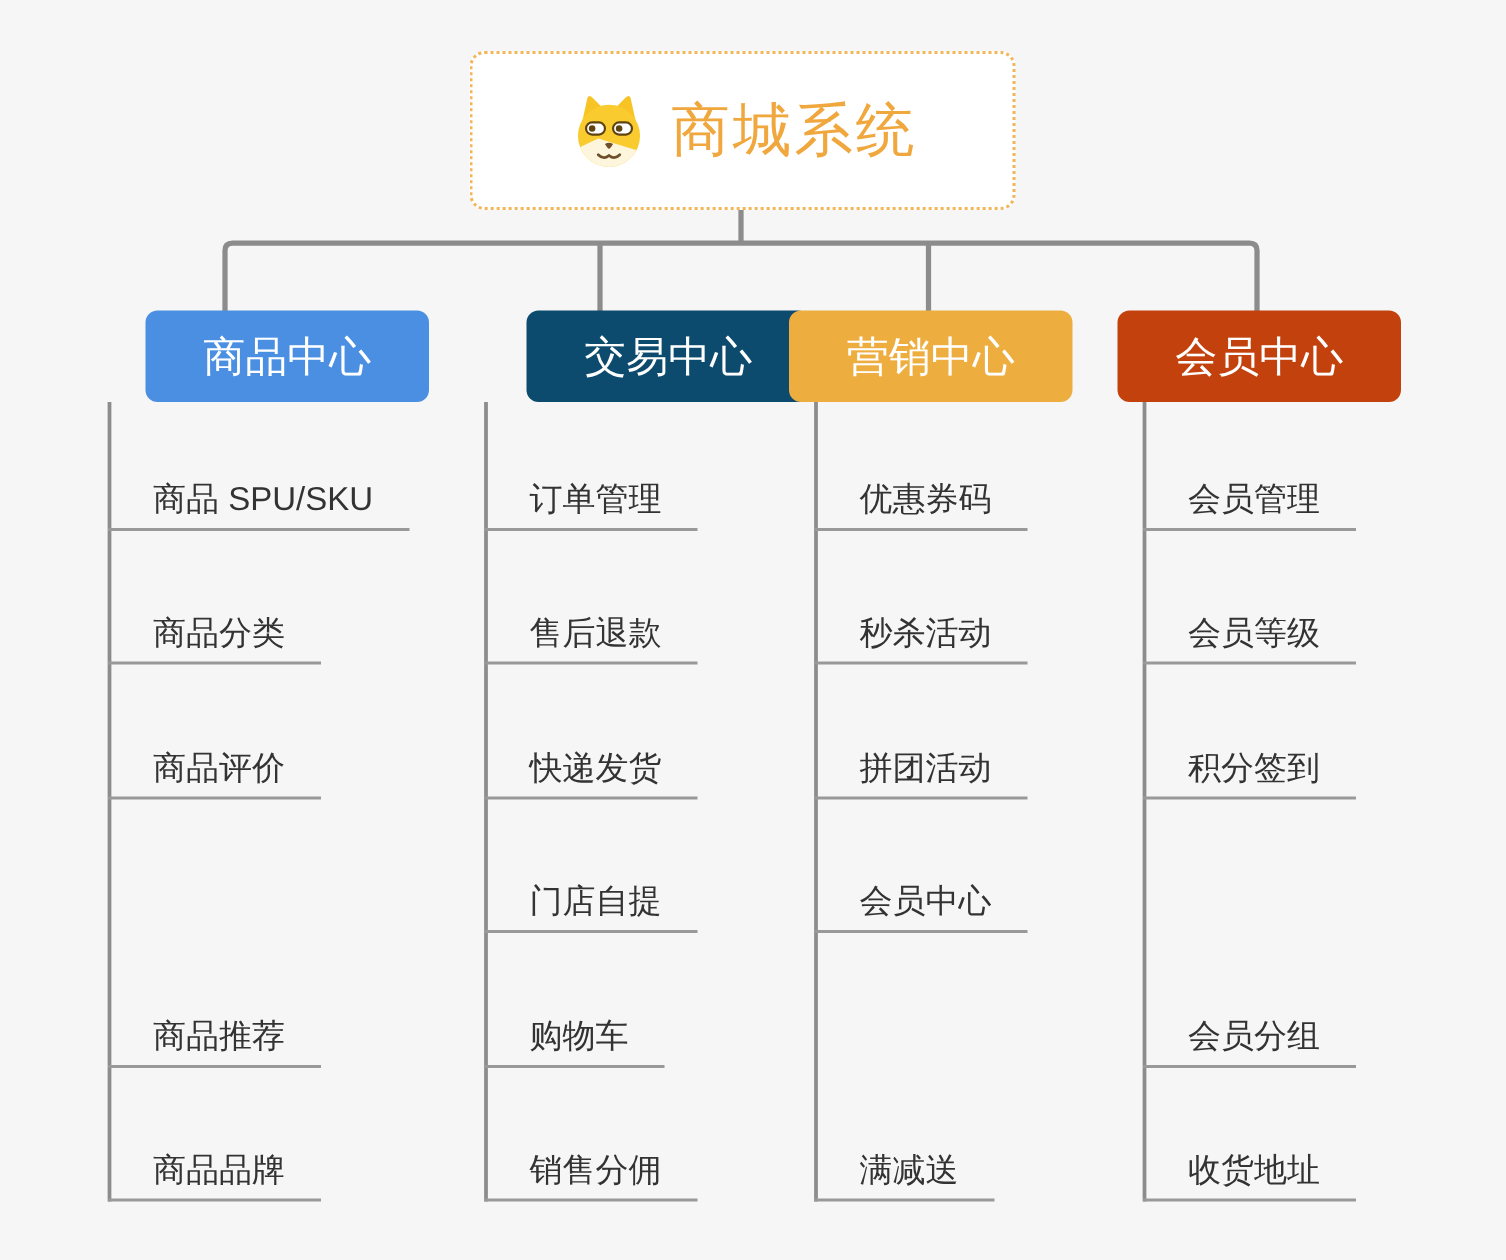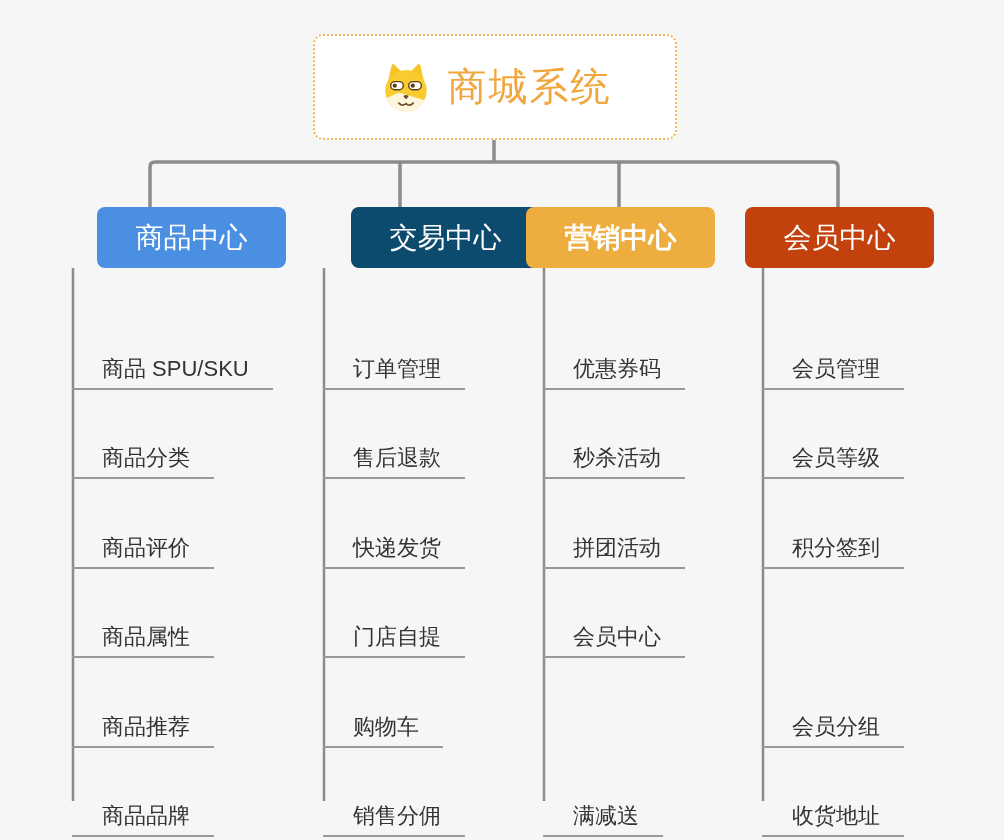--- a/index.html
+++ b/index.html
@@ -51,34 +51,33 @@
     color:#ffffff;
     font-size:28px;
     display:flex;
     align-items:center;
     justify-content:center;
     white-space:nowrap;
     cursor:pointer;
   }
   .b0{left:57px;background:#4a8fe2;margin-left:40px;}
   .b1{left:307px;background:#0c4a6e;margin-left:44px;}
-  .b2{left:526px;background:#eeae3f;font-weight:bold;}
+  .b2{left:526px;background:#eeae3f;}
   .b3{left:745px;background:#c2410c;}
   
   .leaf{
     position:absolute;
     display:inline-block;
     font-size:22px;
     line-height:24px;
     color:#333333;
     padding:0 24px 7px 30px;
     border-bottom:2px solid #999999;
     white-space:nowrap;
     cursor:pointer;
-    margin-top:36px;
   }
 </style>
 </head>
 <body>
 
 <div class="canvas">
 
   <svg class="connectors" viewBox="0 0 1004 840" xmlns="http://www.w3.org/2000/svg">
 
     <path d="M494 139 L494 162" stroke="#8c8c8c" stroke-width="3.5" fill="none"></path>
@@ -116,21 +115,20 @@
   </div>
 
   <div class="branch b0">商品中心</div>
   <div class="branch b1">交易中心</div>
   <div class="branch b2">营销中心</div>
   <div class="branch b3">会员中心</div>
 
   <div class="leaf" style="left:72px;top:321px">商品 SPU/SKU</div>
   <div class="leaf" style="left:72px;top:410px">商品分类</div>
   <div class="leaf" style="left:72px;top:500px">商品评价</div>
-  <div class="leaf" style="left:72px;top:589px">商品属性</div>
   <div class="leaf" style="left:72px;top:679px">商品推荐</div>
   <div class="leaf" style="left:72px;top:768px">商品品牌</div>
 
   <div class="leaf" style="left:323px;top:321px">订单管理</div>
   <div class="leaf" style="left:323px;top:410px">售后退款</div>
   <div class="leaf" style="left:323px;top:500px">快递发货</div>
   <div class="leaf" style="left:323px;top:589px">门店自提</div>
   <div class="leaf" style="left:323px;top:679px">购物车</div>
   <div class="leaf" style="left:323px;top:768px">销售分佣</div>
 

